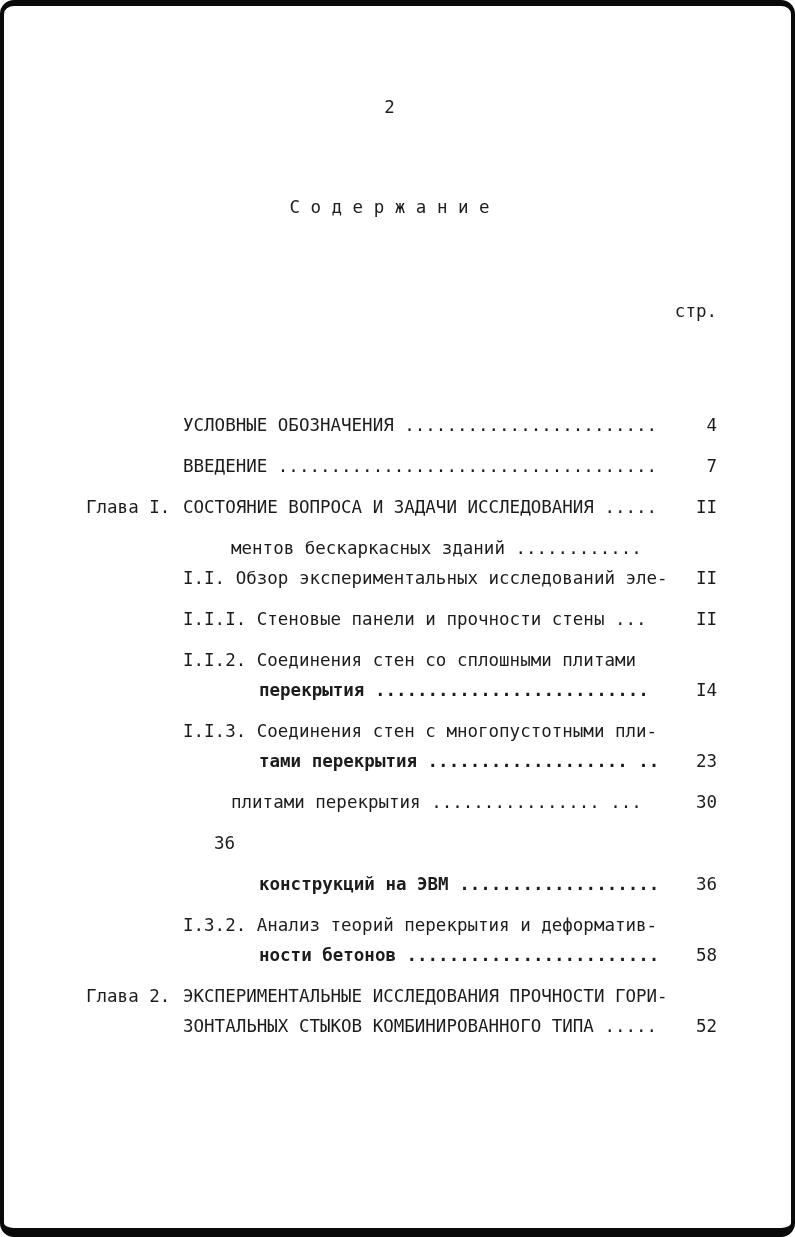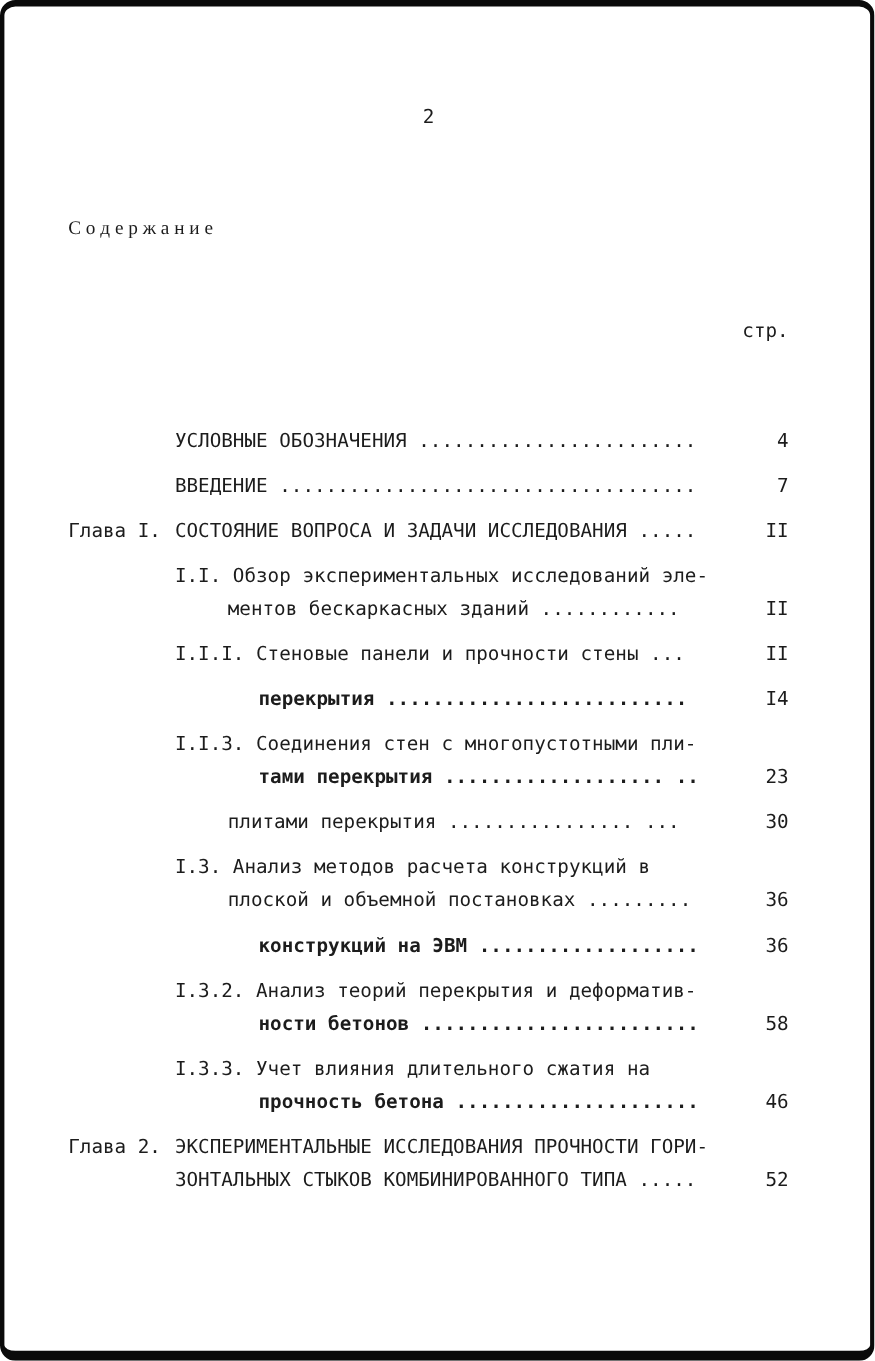--- a/index.html
+++ b/index.html
@@ -29,35 +29,35 @@
     padding: 26px 74px 30px 58px;
     font-size: 17.5px;
     line-height: 30px;
     white-space: pre;
   }
   .page-number {
     text-align: center;
     margin-bottom: 10px;
   }
   .doc-title {
-    text-align: left;
-    margin-bottom: 4px;
-    font-family: Liberation Serif, serif;
+    text-align: center;
+    margin-bottom: 14px;
   }
   .col-header {
     text-align: right;
-    margin-bottom: 10px;
+    margin-bottom: 24px;
   }
   .toc-list {
     width: 100%;
   }
   .entry {
     display: flex;
     align-items: stretch;
     margin-bottom: 11px;
+    margin-left: 24px;
   }
   .entry-label {
     flex: none;
     width: 97px;
     align-self: flex-start;
   }
   .entry-body {
     flex: 1 1 auto;
     min-width: 0;
   }
@@ -87,53 +87,48 @@
   </div><div class="entry lvl0">
     <div class="entry-label"></div>
     <div class="entry-body"><div class="line">ВВЕДЕНИЕ ....................................</div></div>
     <div class="entry-page">7</div>
   </div><div class="entry lvl1">
     <div class="entry-label">Глава I.</div>
     <div class="entry-body"><div class="line">СОСТОЯНИЕ ВОПРОСА И ЗАДАЧИ ИССЛЕДОВАНИЯ .....</div></div>
     <div class="entry-page">II</div>
   </div><div class="entry lvl2">
     <div class="entry-label"></div>
-    <div class="entry-body"><div class="line">I.I. Обзор экспериментальных исследований эле-</div><div class="line cont">ментов бескаркасных зданий ............</div></div>
+    <div class="entry-body"><div class="line cont">ментов бескаркасных зданий ............</div><div class="line">I.I. Обзор экспериментальных исследований эле-</div></div>
     <div class="entry-page">II</div>
   </div><div class="entry lvl3">
     <div class="entry-label"></div>
     <div class="entry-body"><div class="line">I.I.I. Стеновые панели и прочности стены ...</div></div>
     <div class="entry-page">II</div>
   </div><div class="entry lvl3">
     <div class="entry-label"></div>
-    <div class="entry-body"><div class="line cont">перекрытия ..........................</div></div>
+    <div class="entry-body"><div class="line">I.I.2. Соединения стен со сплошными плитами</div><div class="line cont">перекрытия ..........................</div></div>
     <div class="entry-page">I4</div>
   </div><div class="entry lvl3">
     <div class="entry-label"></div>
     <div class="entry-body"><div class="line">I.I.3. Соединения стен с многопустотными пли-</div><div class="line cont">тами перекрытия ................... ..</div></div>
     <div class="entry-page">23</div>
   </div><div class="entry lvl2">
     <div class="entry-label"></div>
     <div class="entry-body"><div class="line cont">плитами перекрытия ................ ...</div></div>
     <div class="entry-page">30</div>
   </div><div class="entry lvl2">
     <div class="entry-label"></div>
-    <div class="entry-body"><div class="line">I.3. Анализ методов расчета конструкций в</div><div class="line cont">плоской и объемной постановках .........</div></div>
     <div class="entry-page">36</div>
   </div><div class="entry lvl3">
     <div class="entry-label"></div>
     <div class="entry-body"><div class="line cont">конструкций на ЭВМ ...................</div></div>
     <div class="entry-page">36</div>
   </div><div class="entry lvl3">
     <div class="entry-label"></div>
     <div class="entry-body"><div class="line">I.3.2. Анализ теорий перекрытия и деформатив-</div><div class="line cont">ности бетонов ........................</div></div>
     <div class="entry-page">58</div>
-  </div><div class="entry lvl3">
-    <div class="entry-label"></div>
-    <div class="entry-body"><div class="line">I.3.3. Учет влияния длительного сжатия на</div><div class="line cont">прочность бетона .....................</div></div>
-    <div class="entry-page">46</div>
   </div><div class="entry lvl1">
     <div class="entry-label">Глава 2.</div>
     <div class="entry-body"><div class="line">ЭКСПЕРИМЕНТАЛЬНЫЕ ИССЛЕДОВАНИЯ ПРОЧНОСТИ ГОРИ-</div><div class="line cont">ЗОНТАЛЬНЫХ СТЫКОВ КОМБИНИРОВАННОГО ТИПА .....</div></div>
     <div class="entry-page">52</div>
   </div></div>
   </div>
 </div>
 
 </body></html>

